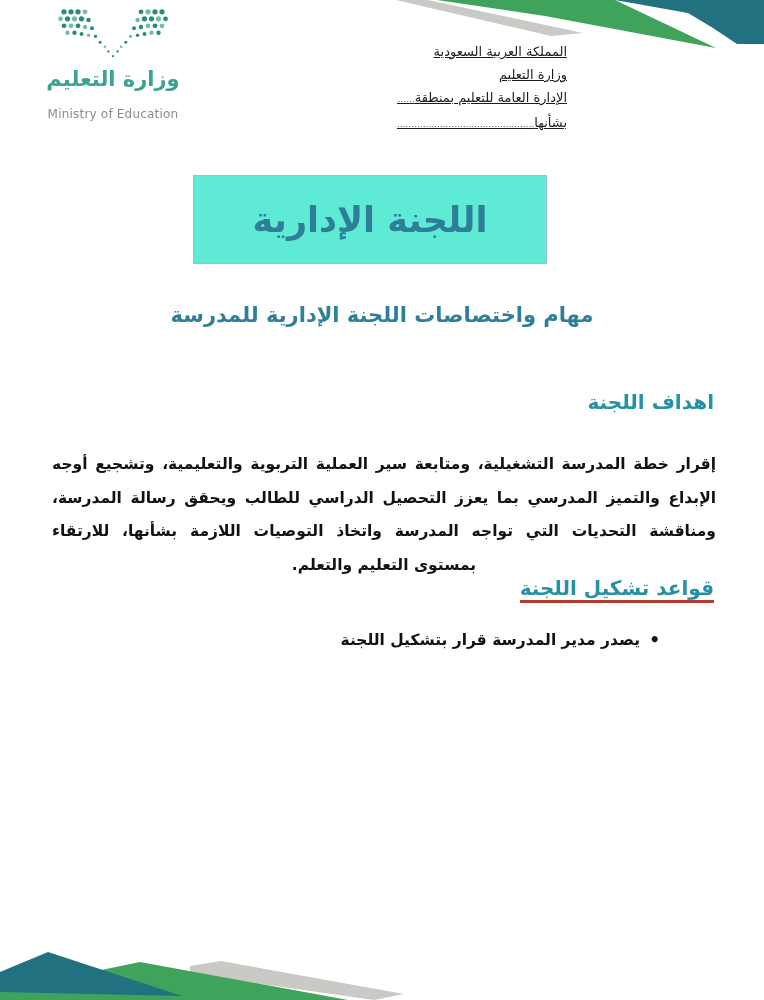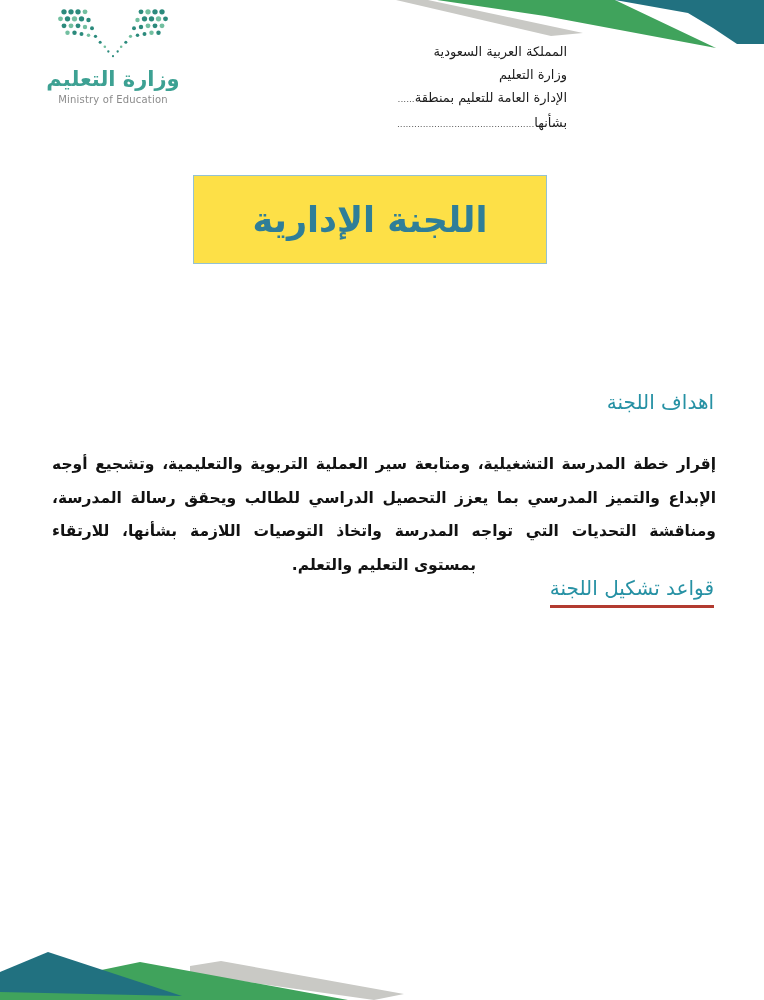--- a/index.html
+++ b/index.html
@@ -13,55 +13,55 @@
     font-family:"DejaVu Sans", sans-serif;
   }
   
   .deco { position:absolute; left:0; width:764px; pointer-events:none; }
   .deco.top { top:0; height:60px; }
   .deco.bottom { bottom:0; height:140px; }
 
   
   .logo-block { position:absolute; left:38px; top:6px; width:150px; text-align:center; }
   .logo-arabic { font-size:21px; font-weight:bold; color:#3da193; margin-top:1px; direction:rtl; }
-  .logo-english { font-size:10px; color:#8b8b8b; margin-top:3px; letter-spacing:.2px; }
+  .logo-english { font-size:12px; color:#8b8b8b; margin-top:16px; letter-spacing:.2px; }
 
   
   .letterhead {
     position:absolute; top:40px; right:197px; width:170px;
     direction:rtl; text-align:right;
     font-size:13px; line-height:23px; color:#1c1c1c;
   }
-  .letterhead .lh-line { white-space:nowrap; overflow:hidden; }
+  .letterhead .lh-line { white-space:nowrap; overflow:hidden;text-decoration:underline; }
   .letterhead .dots { font-size:9px; color:#555; letter-spacing:0; }
 
   
   .title-box {
     position:absolute; left:193px; top:175px; width:354px; height:89px;
-    background:#fde047; border:1px solid #94c2d2;
+    background:#5eead4; border:1px solid #94c2d2;
     display:flex; align-items:center; justify-content:center;
   }
   .title-box .title-text {
     font-size:35px; font-weight:bold; color:#2f7e98; direction:rtl;
   }
 
   
   .subtitle {
     position:absolute; top:303px; left:0; width:100%;
     text-align:center; direction:rtl;
     font-size:21px; font-weight:bold; color:#2f7f99;
   }
 
   
   .section-heading {
     position:absolute; right:50px;
-    direction:rtl; font-size:20px; font-weight:normal; color:#2691a4;
+    direction:rtl; font-size:20px; font-weight:bold; color:#2691a4;
   }
   .heading-goals { top:390px; }
-  .heading-rules { top:576px; border-bottom:3px solid #b23b30; padding-bottom:5px; }
+  .heading-rules { top:576px; border-bottom:3px solid #b23b30; }
 
   
   .body-paragraph {
     position:absolute; top:448px; left:52px; width:664px;
     direction:rtl; color:#121212;
     font-size:15.5px; font-weight:bold; line-height:33.5px;
     text-align:justify; text-align-last:center;
   }
 
   
@@ -156,21 +156,23 @@
     <div class="lh-line">المملكة العربية السعودية</div>
     <div class="lh-line">وزارة التعليم</div>
     <div class="lh-line"><span>الإدارة العامة للتعليم بمنطقة</span><span class="dots">..............................</span></div>
     <div class="lh-line"><span>بشأنها</span><span class="dots">..........................................................</span></div>
   </div>
 
   <div class="title-box">
     <span class="title-text">اللجنة الإدارية</span>
   </div>
 
+  <div class="subtitle">مهام واختصاصات اللجنة الإدارية للمدرسة</div>
 
   <div class="section-heading heading-goals">اهداف اللجنة</div>
   <p class="body-paragraph">إقرار خطة المدرسة التشغيلية، ومتابعة سير العملية التربوية والتعليمية، وتشجيع أوجه الإبداع والتميز المدرسي بما يعزز التحصيل الدراسي للطالب ويحقق رسالة المدرسة، ومناقشة التحديات التي تواجه المدرسة واتخاذ التوصيات اللازمة بشأنها، للارتقاء بمستوى التعليم والتعلم.</p>
 
   <div class="section-heading heading-rules">قواعد تشكيل اللجنة</div>
   <ul class="bullet-list">
+    <li class="align-right">يصدر مدير المدرسة قرار بتشكيل اللجنة</li>
   </ul>
 
 </div>
 
 </body></html>

